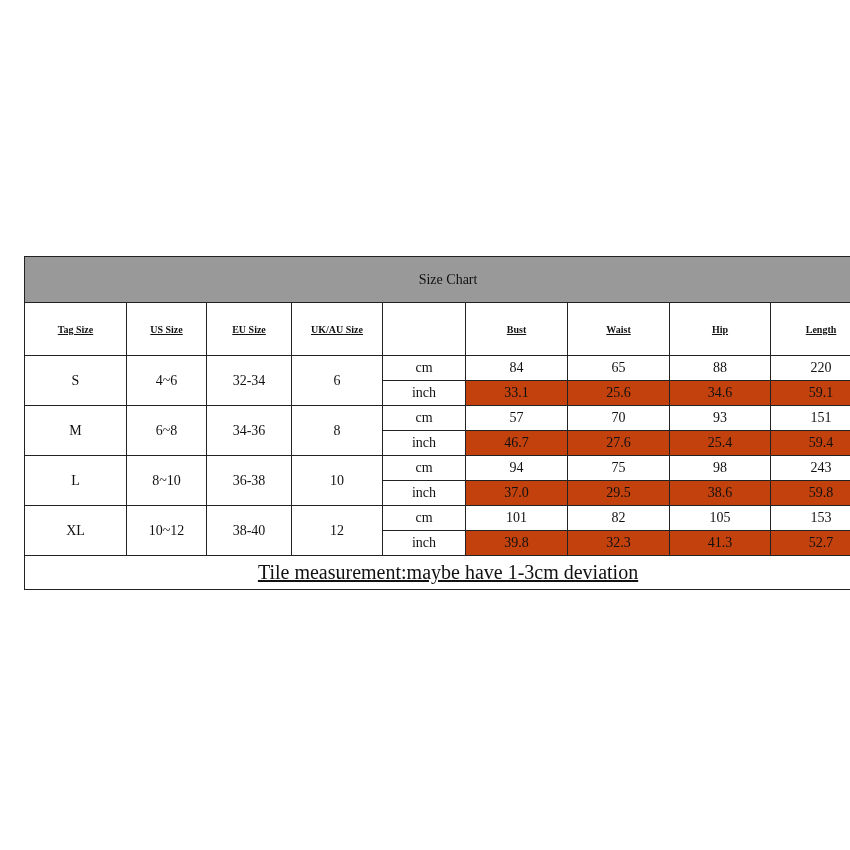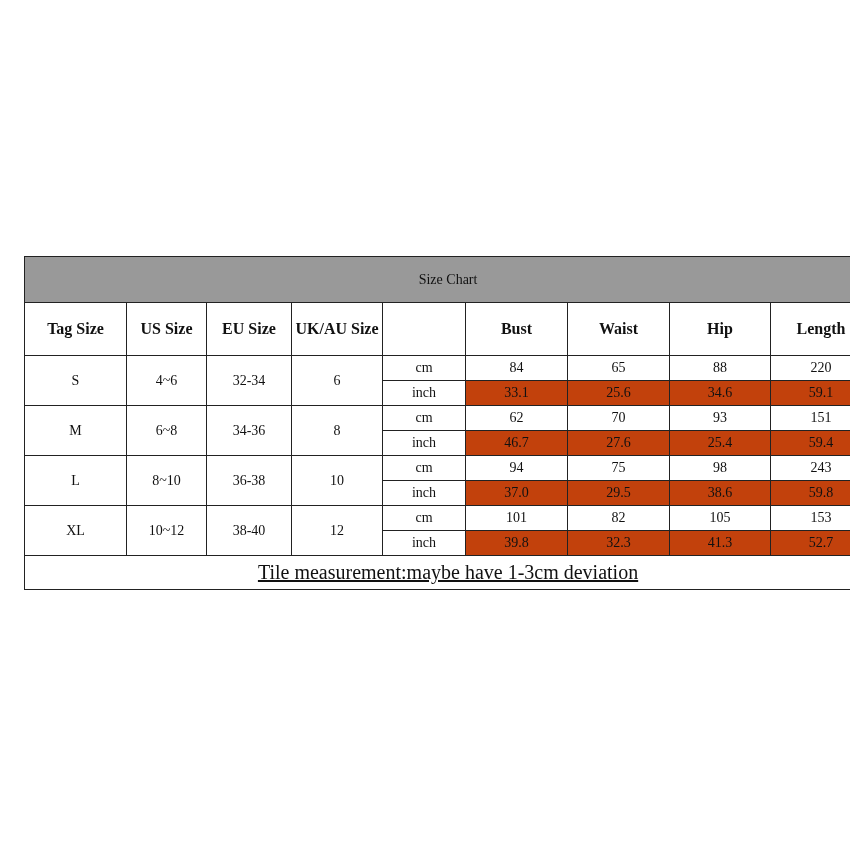--- a/index.html
+++ b/index.html
@@ -1,20 +1,20 @@
 <!DOCTYPE html>
 <html><head>
 <meta charset="utf-8">
 <style>
   html, body { margin: 0; padding: 0; background: #ffffff; }
   body { width: 850px; height: 850px; position: relative; overflow: hidden; font-family: "Liberation Serif", "DejaVu Serif", serif; color: #111; }
   .chart { position: absolute; left: 1px; top: 256px; width: 847px; border-collapse: collapse; table-layout: fixed; margin-left: 23px; }
   .chart td, .chart th { border: 1.5px solid #222; text-align: center; vertical-align: middle; padding: 0; font-size: 14px; }
   .title-cell { background: #999999; height: 45px; font-size: 22px; font-weight: normal; }
-  .hdr th { height: 52px; font-weight: bold; font-size: 16px; }
+  .hdr th { height: 52px; font-weight: bold; font-size: 10px; text-decoration: underline; }
   .data td { height: 24px; }
   .shade { background: #c2410c; }
   .footer td { height: 33px; font-size: 20px; text-decoration: underline; }
 </style>
 </head>
 <body>
 
 <table class="chart">
   <colgroup>
     <col style="width:102px">
@@ -61,21 +61,21 @@
     <td class="shade">34.6</td>
     <td class="shade">59.1</td>
   </tr>
 
   <tr class="data">
     <td rowspan="2">M</td>
     <td rowspan="2">6~8</td>
     <td rowspan="2">34-36</td>
     <td rowspan="2">8</td>
     <td>cm</td>
-    <td>62</td>
+    <td>57</td>
     <td>70</td>
     <td>93</td>
     <td>151</td>
   </tr>
   <tr class="data">
     <td>inch</td>
     <td class="shade">46.7</td>
     <td class="shade">27.6</td>
     <td class="shade">25.4</td>
     <td class="shade">59.4</td>

